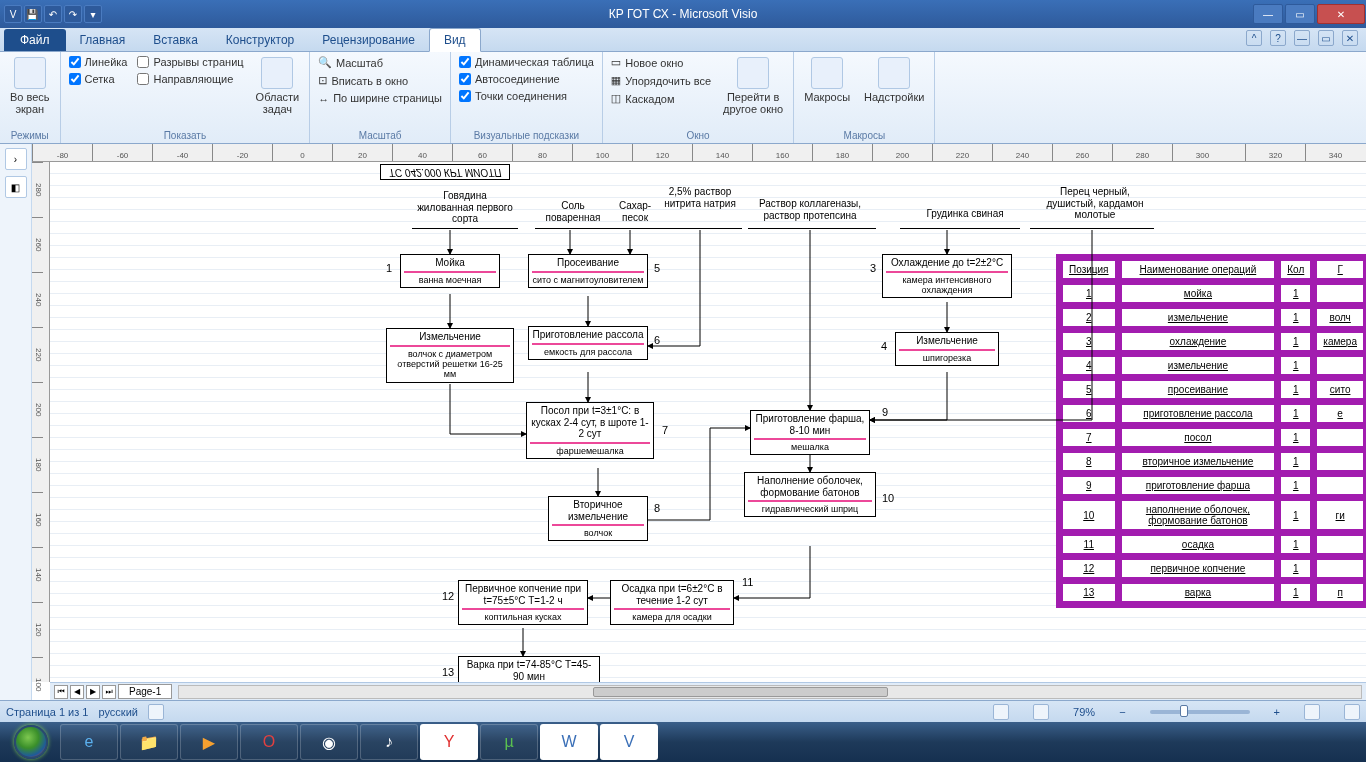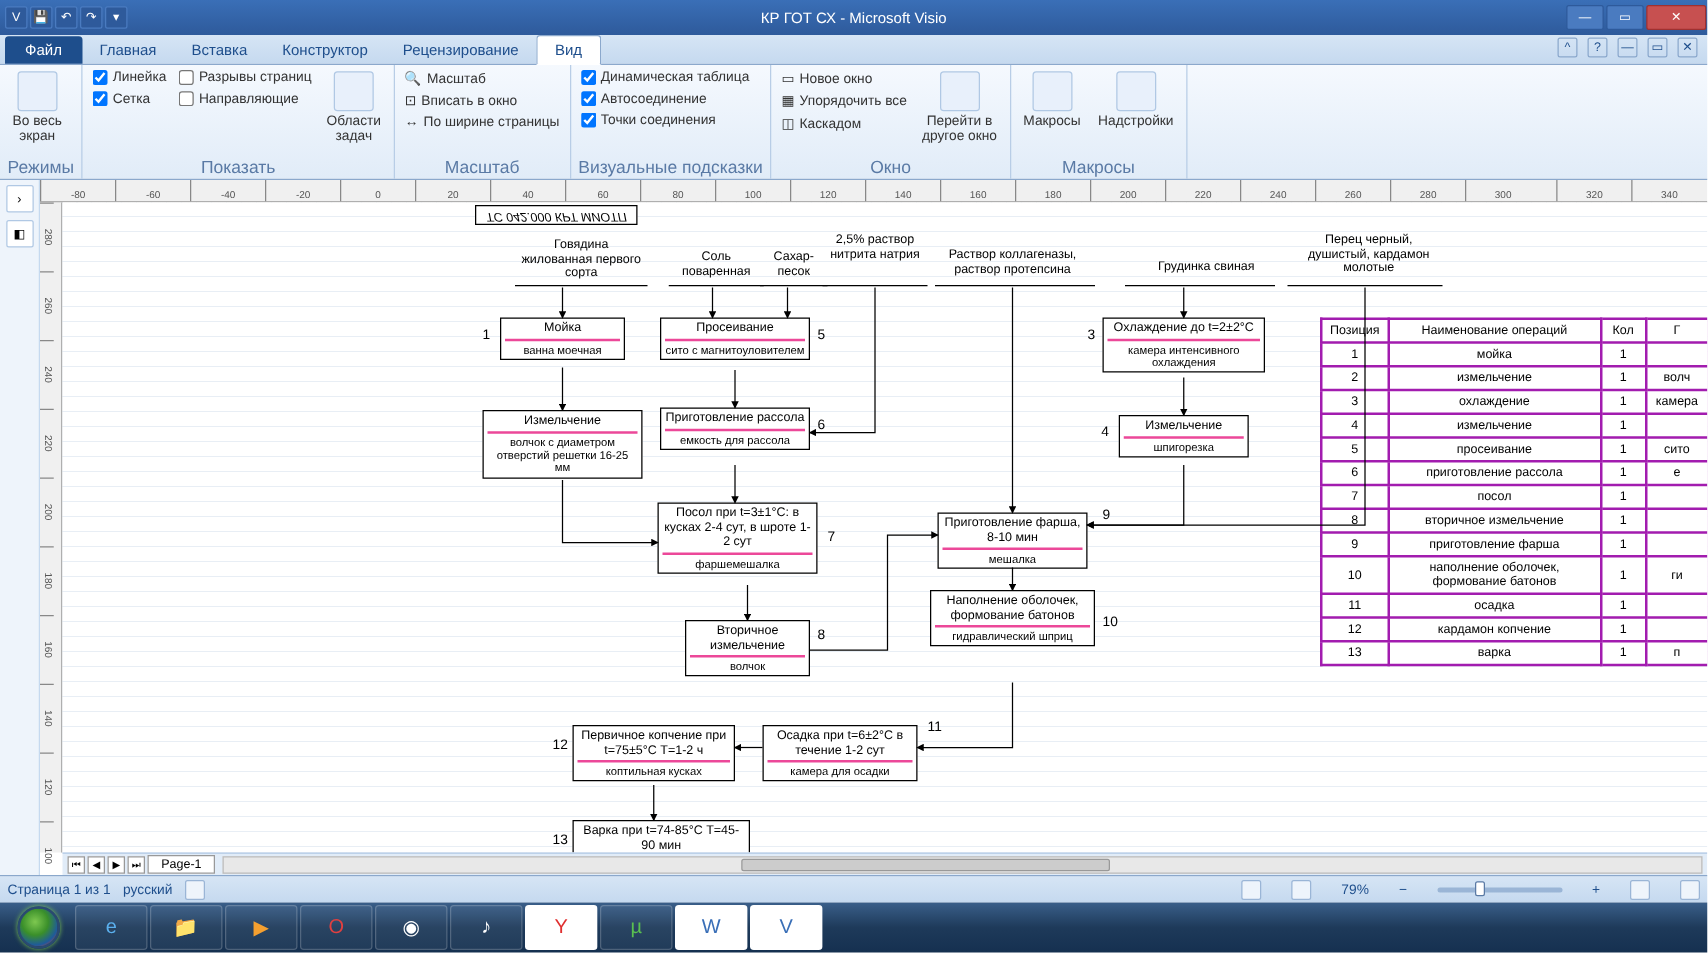--- a/index.html
+++ b/index.html
@@ -18,21 +18,21 @@
 .tabbar { height: 24px; background: linear-gradient(#d6e5f5, #c5d9ef); display: flex; align-items: flex-end; padding-left: 4px; border-bottom: 1px solid #8ba8cc; position: relative; }
 .filetab { background: #1e4e8c; color: #fff; padding: 4px 16px; font-size: 12px; border-radius: 3px 3px 0 0; }
 .tab { padding: 4px 14px; font-size: 12px; color: #1e4e8c; cursor: default; }
 .tab.active { background: #fff; border: 1px solid #8ba8cc; border-bottom: 1px solid #fff; border-radius: 3px 3px 0 0; position: relative; top: 1px; }
 .helpicons { position: absolute; right: 8px; top: 2px; display: flex; gap: 8px; font-size: 12px; color: #1e4e8c; }
 .helpicons span { width: 16px; height: 16px; border: 1px solid #8ba8cc; border-radius: 2px; display: flex; align-items: center; justify-content: center; font-size: 10px; }
 
 
 .ribbon { height: 92px; background: linear-gradient(#f5f9fe, #e1ecf8); border-bottom: 1px solid #8ba8cc; display: flex; }
 .group { border-right: 1px solid #b8cde6; padding: 3px 6px 2px; display: flex; flex-direction: column; position: relative; }
-.group-label { font-size: 14px; color: #5a7aa5; text-align: center; padding-top: 2px; border-top: 0; }
+.group-label { font-size: 10px; color: #5a7aa5; text-align: center; padding-top: 2px; border-top: 0; }
 .group-body { flex: 1; display: flex; align-items: flex-start; gap: 6px; }
 .bigbtn { display: flex; flex-direction: column; align-items: center; gap: 2px; padding: 2px 4px; font-size: 11px; color: #333; text-align: center; line-height: 1.1; }
 .bigbtn .ico { width: 32px; height: 32px; background: #e8f0fb; border: 1px solid #b0c8e4; border-radius: 3px; }
 .smallbtn, .chk { display: flex; align-items: center; gap: 4px; font-size: 11px; color: #333; padding: 1px 2px; white-space: nowrap; }
 .chk input { width: 12px; height: 12px; }
 .col { display: flex; flex-direction: column; gap: 3px; }
 
 
 .workarea { display: flex; height: 556px; }
 .left-sidebar { width: 32px; background: #eef4fb; border-right: 1px solid #c5d9ef; display: flex; flex-direction: column; align-items: center; gap: 6px; padding-top: 4px; }
@@ -54,21 +54,21 @@
 .lbl { position: absolute; font-size: 11px; }
 .topbox { position: absolute; font-size: 10px; text-align: center; line-height: 1.15; }
 .brace { position: absolute; border-bottom: 1px solid #000; }
 
 svg.wires { position: absolute; left: 0; top: 0; width: 100%; height: 100%; pointer-events: none; }
 svg.wires line, svg.wires polyline { stroke: #000; stroke-width: 1; fill: none; }
 svg.wires polygon { fill: #000; }
 
 
 .datatable { position: absolute; border: 2px solid #000; background: #fff; font-size: 10px; border-collapse: collapse; }
-.datatable th, .datatable td { border: 2px solid #a21caf; padding: 3px 6px; text-align: center; }
+.datatable th, .datatable td { border: 7px solid #a21caf; padding: 3px 6px; text-align: center; text-decoration: underline; }
 .datatable th { font-weight: normal; }
 
 
 .pagetabs { height: 18px; background: #e1ecf8; border-top: 1px solid #b0c8e4; display: flex; align-items: center; font-size: 10px; padding-left: 4px; gap: 2px; position: absolute; bottom: 0; left: 18px; right: 0; }
 .pagetabs .navbtn { width: 14px; height: 14px; border: 1px solid #999; background: #fff; display: flex; align-items: center; justify-content: center; font-size: 8px; }
 .pagetabs .ptab { background: #fff; border: 1px solid #999; padding: 1px 10px; }
 .hscroll { flex: 1; height: 14px; background: #e8e8e8; border: 1px solid #bbb; margin: 0 4px; position: relative; }
 .hscroll .thumb { position: absolute; left: 35%; width: 25%; top: 1px; bottom: 1px; background: #ccc; border: 1px solid #999; border-radius: 2px; }
 
 
@@ -434,21 +434,21 @@
                 <td>ги</td>
               </tr>
               <tr>
                 <td>11</td>
                 <td>осадка</td>
                 <td>1</td>
                 <td></td>
               </tr>
               <tr>
                 <td>12</td>
-                <td>кардамон копчение</td>
+                <td>первичное копчение</td>
                 <td>1</td>
                 <td></td>
               </tr>
               <tr>
                 <td>13</td>
                 <td>варка</td>
                 <td>1</td>
                 <td>п</td>
               </tr>
             </tbody>

